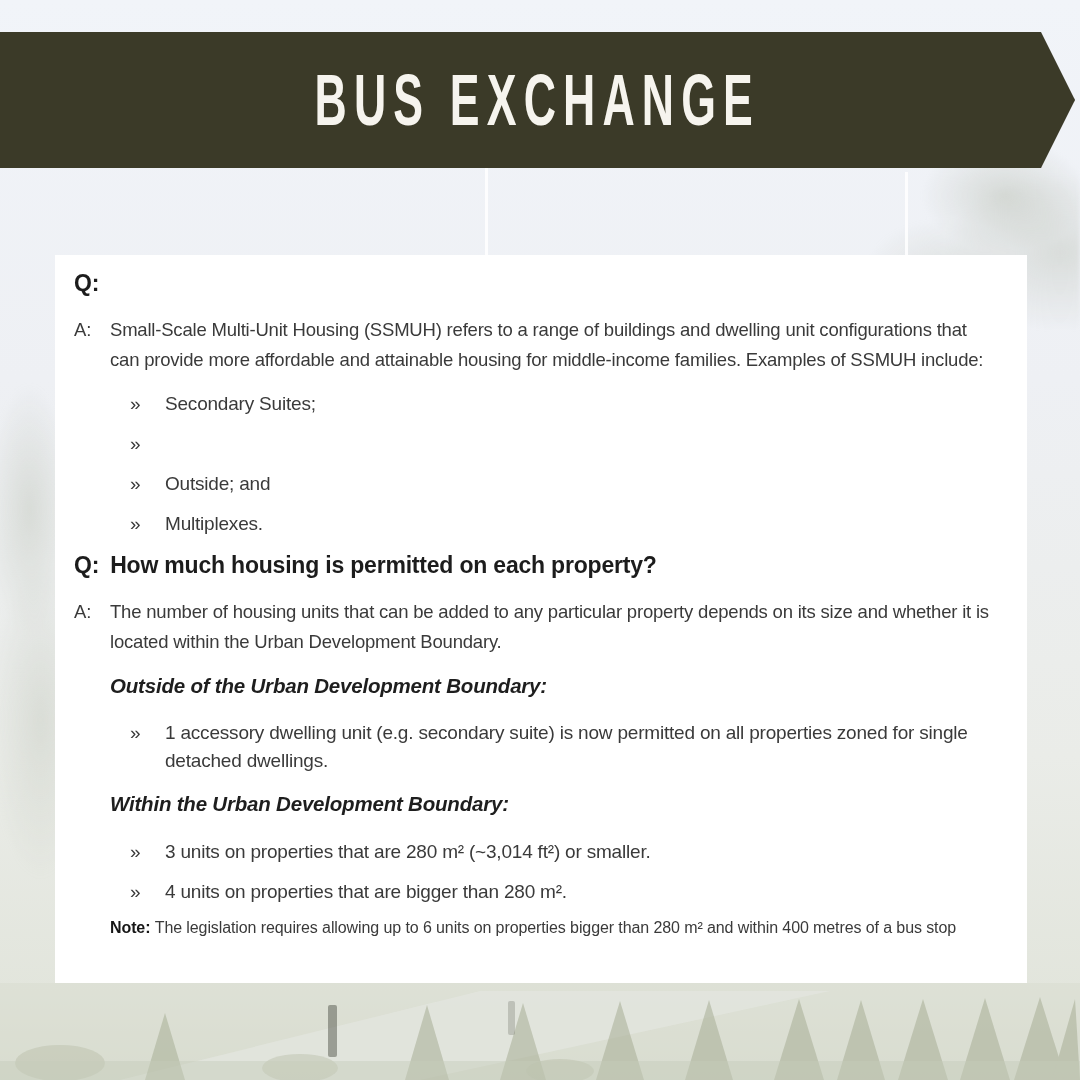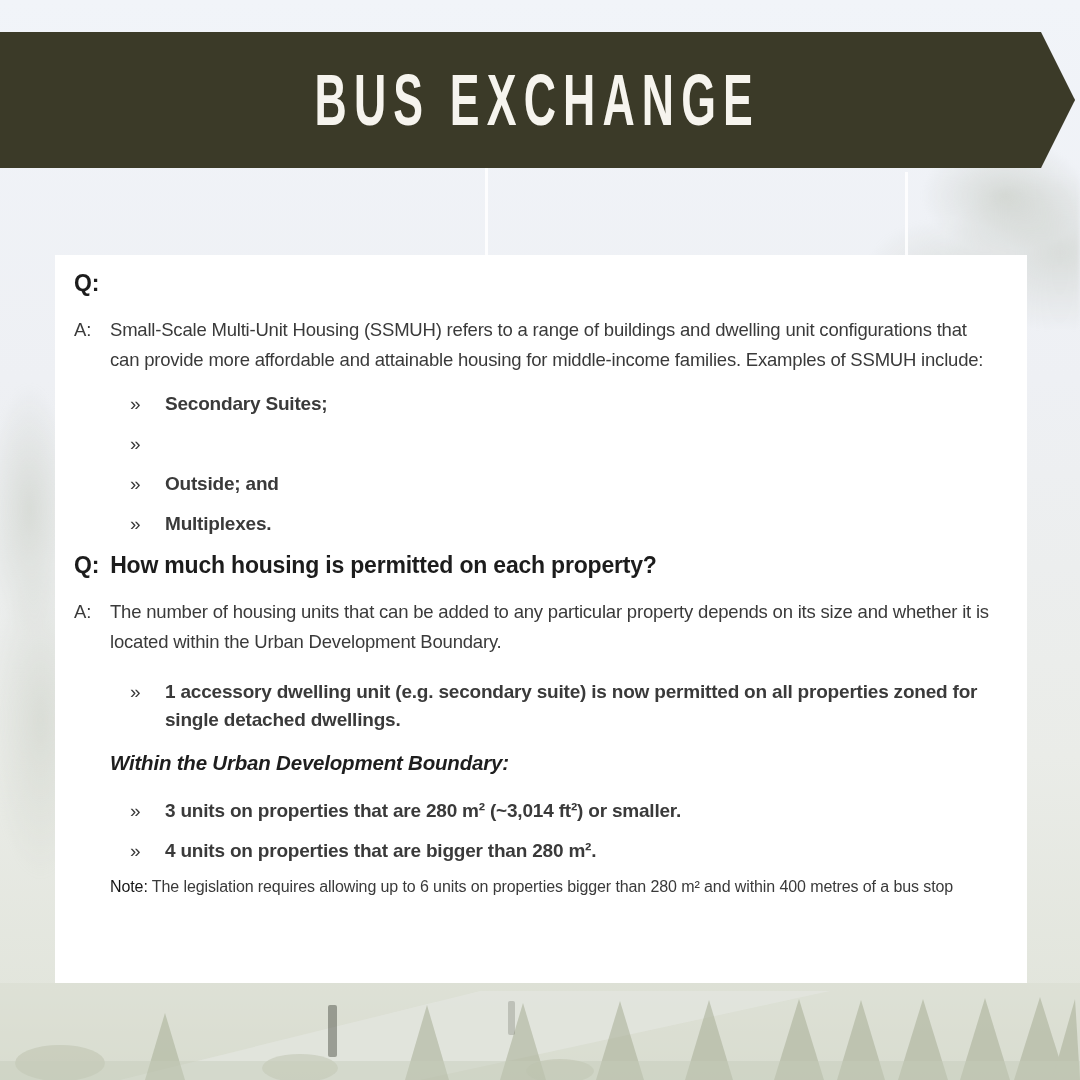--- a/index.html
+++ b/index.html
@@ -47,33 +47,33 @@
     padding:13px 24px 8px 19px;color:#3a3a3a;
   }
   .q-line{display:flex;gap:11px;font-weight:700;color:#1c1c1c;font-size:23px;line-height:30px;letter-spacing:-.2px;}
   .a-line{display:flex;margin-top:17px;font-size:18.5px;line-height:30px;letter-spacing:-.2px;}
   .a-label{width:36px;flex:0 0 36px;}
   .a-text{max-width:890px;}
   .a-text-2{max-width:880px;}
   .bullets{margin:15px 0 0 0;padding:0;list-style:none;}
   .bullet{display:flex;margin-left:56px;margin-bottom:12px;font-size:19px;line-height:28px;letter-spacing:-.2px;}
   .bullet .marker{width:35px;flex:0 0 35px;color:#3a3a3a;}
-  .bullet .b-text{max-width:850px;font-weight:bold;}
+  .bullet .b-text{max-width:850px;}
   .q2{margin-top:3px;}
   .sub-heading{
     margin:17px 0 0 36px;font-weight:700;font-style:italic;
     font-size:20.5px;line-height:24px;color:#1e1e1e;letter-spacing:-.2px;
   }
   .sub-bullets{margin-top:21px;}
   .sub-bullets-2{margin-top:22px;}
   .sub-bullets .bullet{margin-bottom:12px;}
   .note-line{
     margin:10px 0 0 36px;font-size:16px;line-height:20px;letter-spacing:-.1px;color:#3a3a3a;
   }
-  .note-label{font-weight:400;color:#161616;}
+  .note-label{font-weight:700;color:#161616;}
 </style>
 </head>
 <body>
 
 <div class="page">
 
   <div class="bg-foliage-topright"></div>
   <div class="bg-tree-left"></div>
   <div class="bg-pole pole-1"></div>
   <div class="bg-pole pole-2"></div>
@@ -139,20 +139,21 @@
 
     <div class="q-line q2">
       <span>Q:</span>
       <span>How much housing is permitted on each property?</span>
     </div>
     <div class="a-line">
       <span class="a-label">A:</span>
       <span class="a-text a-text-2">The number of housing units that can be added to any particular property depends on its size and whether it is located within the Urban Development Boundary.</span>
     </div>
 
+    <div class="sub-heading">Outside of the Urban Development Boundary:</div>
     <ul class="bullets sub-bullets">
       <li class="bullet">
         <span class="marker">»</span>
         <span class="b-text">1 accessory dwelling unit (e.g. secondary suite) is now permitted on all properties zoned for single detached dwellings.</span>
       </li>
     </ul>
 
     <div class="sub-heading">Within the Urban Development Boundary:</div>
     <ul class="bullets sub-bullets sub-bullets-2">
       <li class="bullet">

